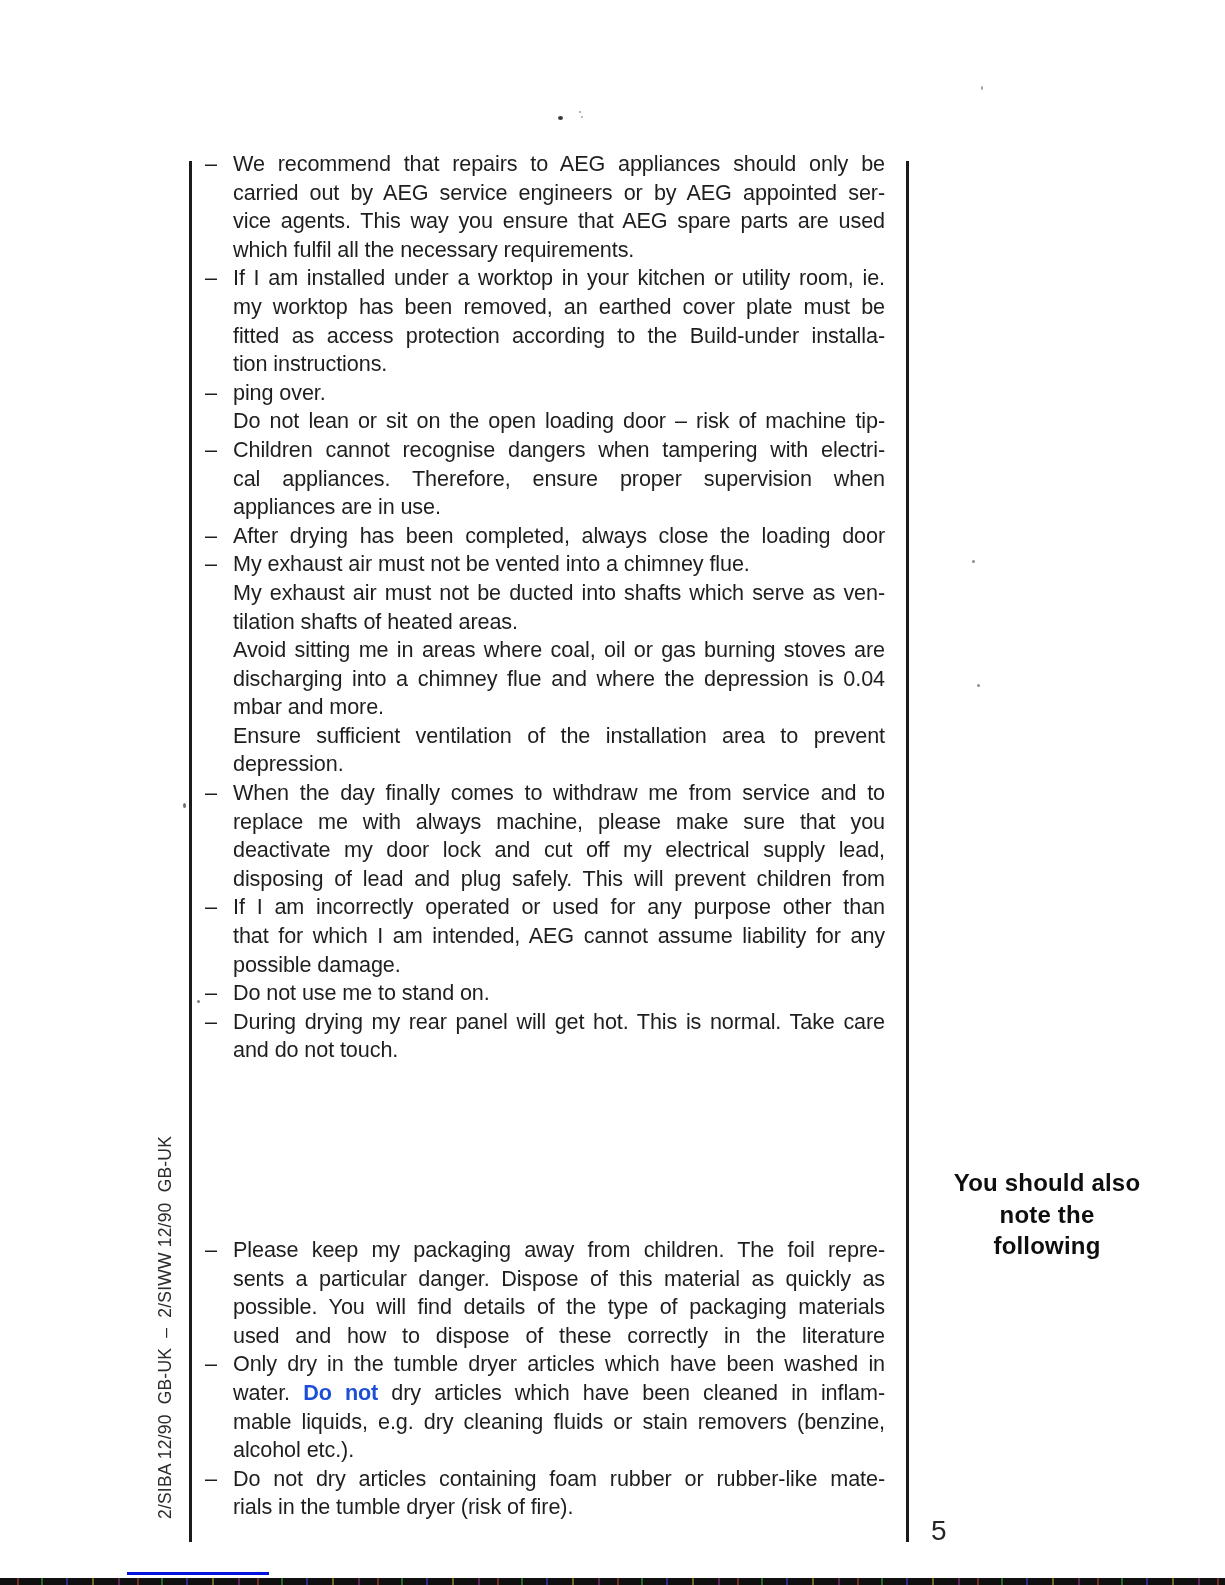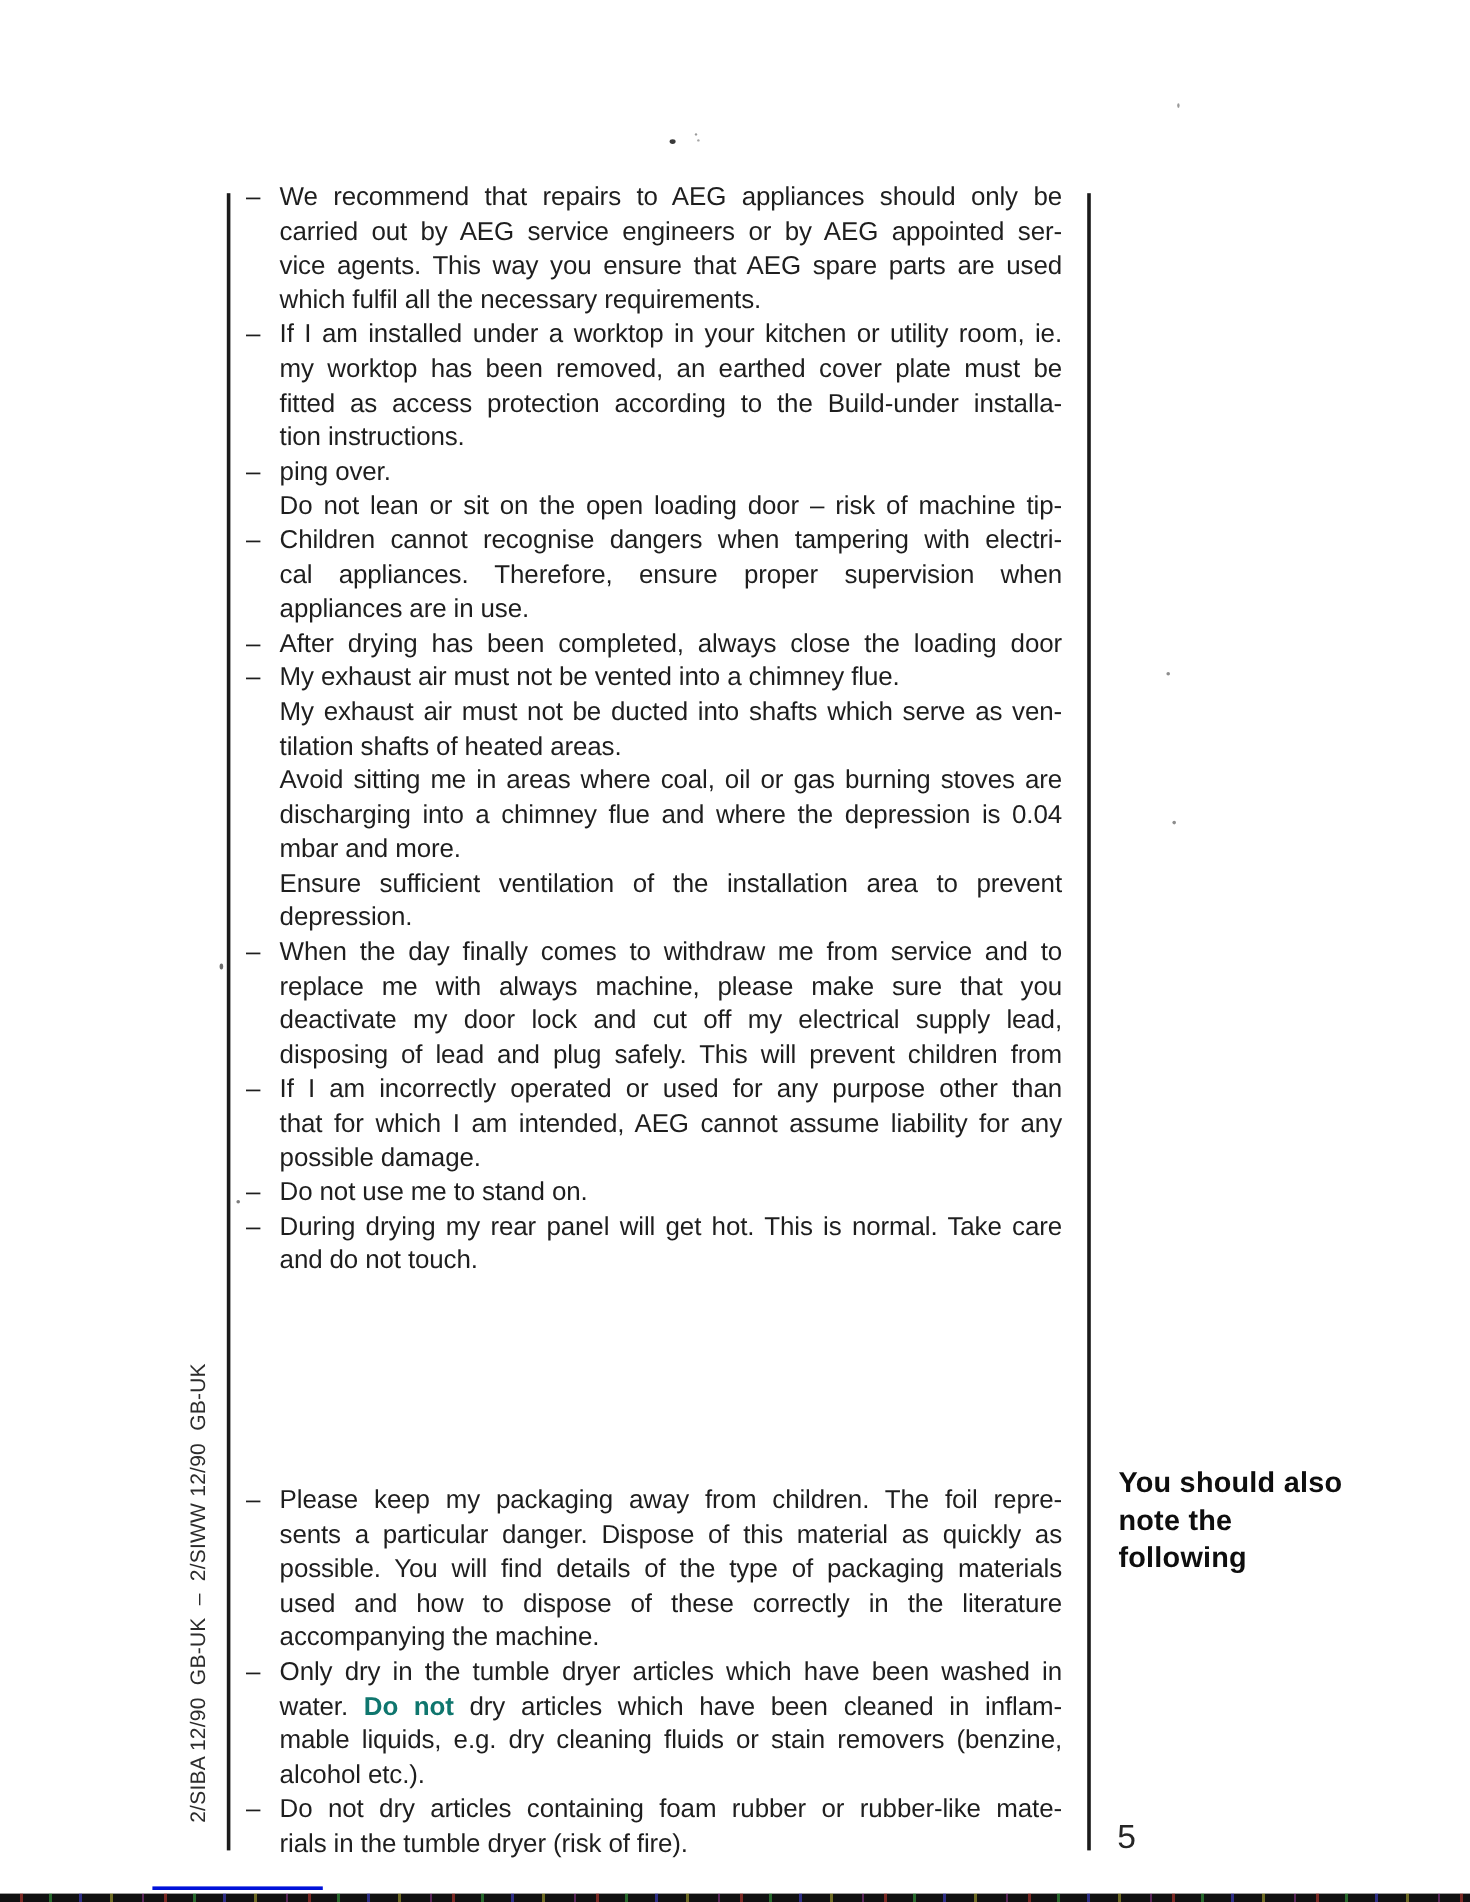--- a/index.html
+++ b/index.html
@@ -12,26 +12,27 @@
   #left-rule{left:189px;top:161px;height:1381px;}
   #right-rule{left:906px;top:161px;height:1381px;}
 
   .text-col{position:absolute;left:205px;width:680px;font-size:21.6px;line-height:28.6px;letter-spacing:-0.1px;}
   #section-safety{top:150px;}
   #section-note{top:1236px;}
   .bullet{position:relative;padding-left:28px;}
   .marker{position:absolute;left:0;top:0;}
   .line{min-height:28.6px;}
   .just{text-align:justify;text-align-last:justify;}
-  strong{font-weight:bold;color:#0f766e;}
+  strong{font-weight:bold;color:#1d4ed8;}
 
   #margin-heading{
-    position:absolute;left:932px;top:1220px;width:230px;
+    position:absolute;left:932px;top:1167px;width:230px;
     font-size:24px;line-height:31.5px;font-weight:bold;color:#0e0e0e;
     letter-spacing:0.2px;
+    text-align:center;
   }
   #page-number{
     position:absolute;left:931px;top:1517px;
     font-size:28px;line-height:28px;color:#262626;
   }
   #side-label{
     position:absolute;left:154px;top:1519px;width:372px;
     transform:rotate(-90deg);transform-origin:0 0;
     font-size:17.5px;line-height:22px;color:#2c2c2c;
     white-space:pre;letter-spacing:0.2px;
@@ -143,21 +144,20 @@
   </div>
 
 <div id="section-note" class="text-col">
     <div class="bullet">
       <span class="marker">–</span>
       <div>
         <div class="line just">Please keep my packaging away from children. The foil repre-</div>
         <div class="line just">sents a particular danger. Dispose of this material as quickly as</div>
         <div class="line just">possible. You will find details of the type of packaging materials</div>
         <div class="line just">used and how to dispose of these correctly in the literature</div>
-        <div class="line">accompanying the machine.</div>
       </div>
     </div>
     <div class="bullet">
       <span class="marker">–</span>
       <div>
         <div class="line just">Only dry in the tumble dryer articles which have been washed in</div>
         <div class="line just">water. <strong>Do not</strong> dry articles which have been cleaned in inflam-</div>
         <div class="line just">mable liquids, e.g. dry cleaning fluids or stain removers (benzine,</div>
         <div class="line">alcohol etc.).</div>
       </div>

